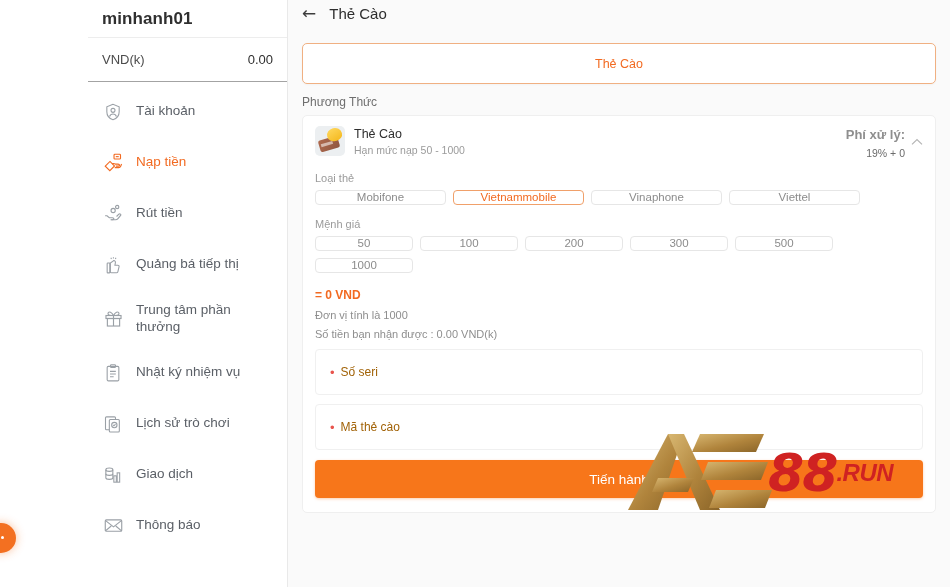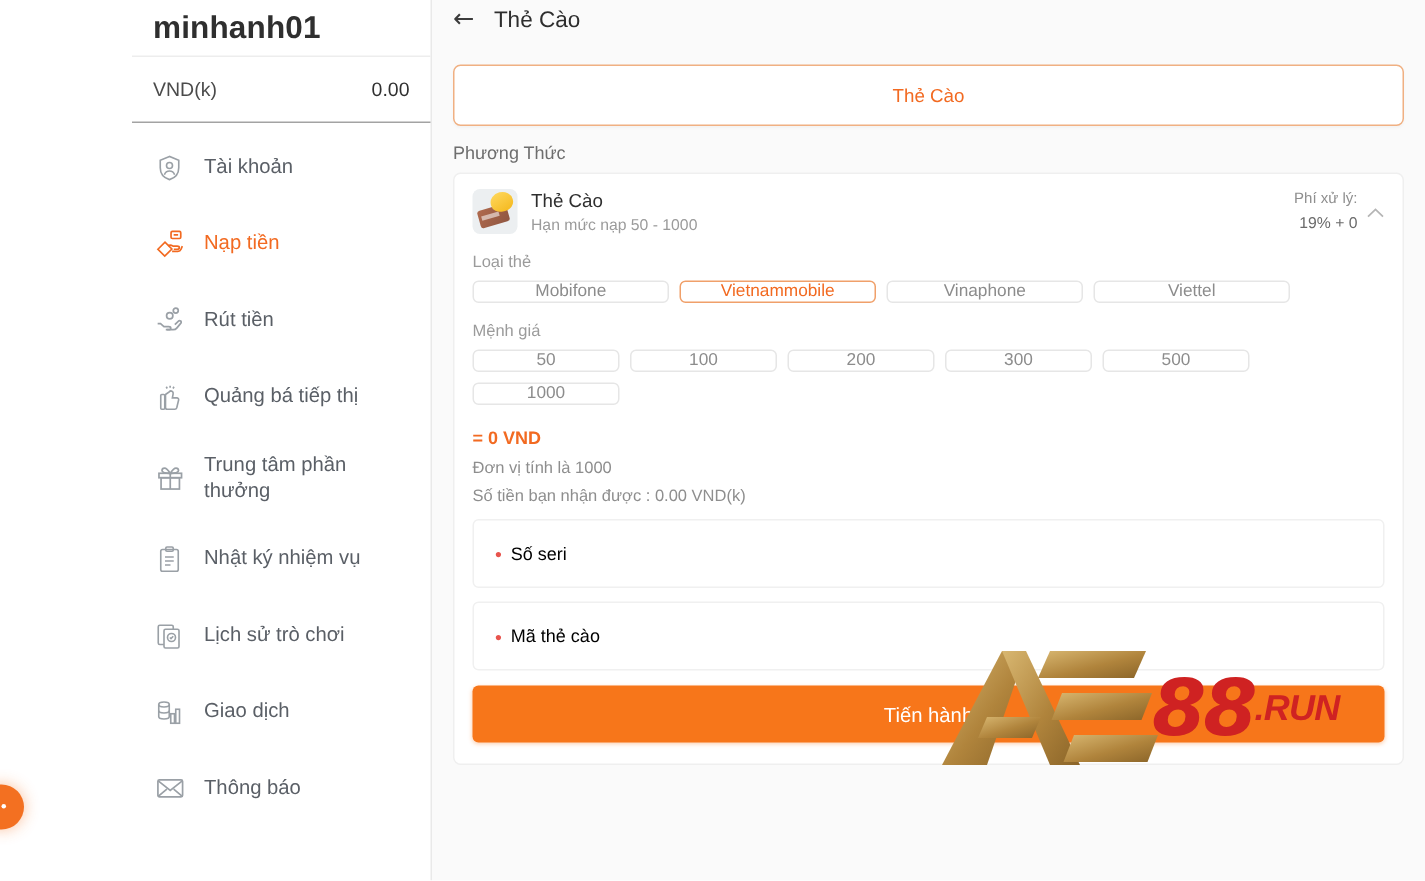--- a/index.html
+++ b/index.html
@@ -50,21 +50,21 @@
     display: flex;
     flex-direction: column;
   }
   .sb-user {
     height: 38px;
     display: flex; align-items: center;
     padding: 0 14px;
     border-bottom: 1px solid #ededed;
   }
   .sb-user-name {
-    font-size: 21px; font-weight: bold; color: #2f2f2f;
+    font-size: 17px; font-weight: bold; color: #2f2f2f;
     letter-spacing: .1px;
   }
   .sb-balance {
     height: 44px;
     display: flex; align-items: center; justify-content: space-between;
     padding: 0 14px 0 14px;
     border-bottom: 1px solid #a3a3a3;
   }
   .sb-balance-label { font-size: 13px; color: #4b4b4b; }
   .sb-balance-value { font-size: 13px; color: #2f2f2f; }
@@ -175,21 +175,21 @@
   }
   .brand-texts { display: flex; flex-direction: column; gap: 3px; }
   .brand-name { font-size: 12.5px; color: #2e2e2e; }
   .brand-sub { font-size: 10.5px; color: #9b9b9b; }
 
   .fee-box {
     display: flex; align-items: flex-start; gap: 6px;
     padding-top: 1px;
   }
   .fee-texts { text-align: right; display: flex; flex-direction: column; gap: 5px; }
-  .fee-label { font-size: 10px; color: #8e8e8e; }
+  .fee-label { font-size: 13px; color: #8e8e8e; font-weight: bold; }
   .fee-value { font-size: 10.5px; color: #6b6b6b; }
   .chev {
     color: #b5b5b5; font-size: 11px;
     margin-top: 11px;
   }
   .chev svg { display: block; }
 
   .group-label { font-size: 11px; color: #9b9b9b; margin: 13px 0 6px 0; }
 
   .chips { display: flex; flex-wrap: wrap; gap: 7px; }
@@ -217,21 +217,21 @@
     background: #ffffff;
     border: 1px solid #f0f0f0;
     border-radius: 4px;
     height: 46px;
     display: flex; align-items: center;
     padding: 0 14px;
     margin-top: 9px;
     gap: 6px;
   }
   .req-dot { color: #e8544d; font-size: 13px; line-height: 1; }
-  .field-placeholder { font-size: 12px; color: #000000; text-align: right; }
+  .field-placeholder { font-size: 12px; color: #a16207; text-align: right; }
 
   .submit {
     margin-top: 10px;
     height: 38px;
     border-radius: 4px;
     background: #f7761a;
     color: #ffffff;
     font-size: 13.5px;
     display: flex; align-items: center; justify-content: center;
     cursor: pointer;

